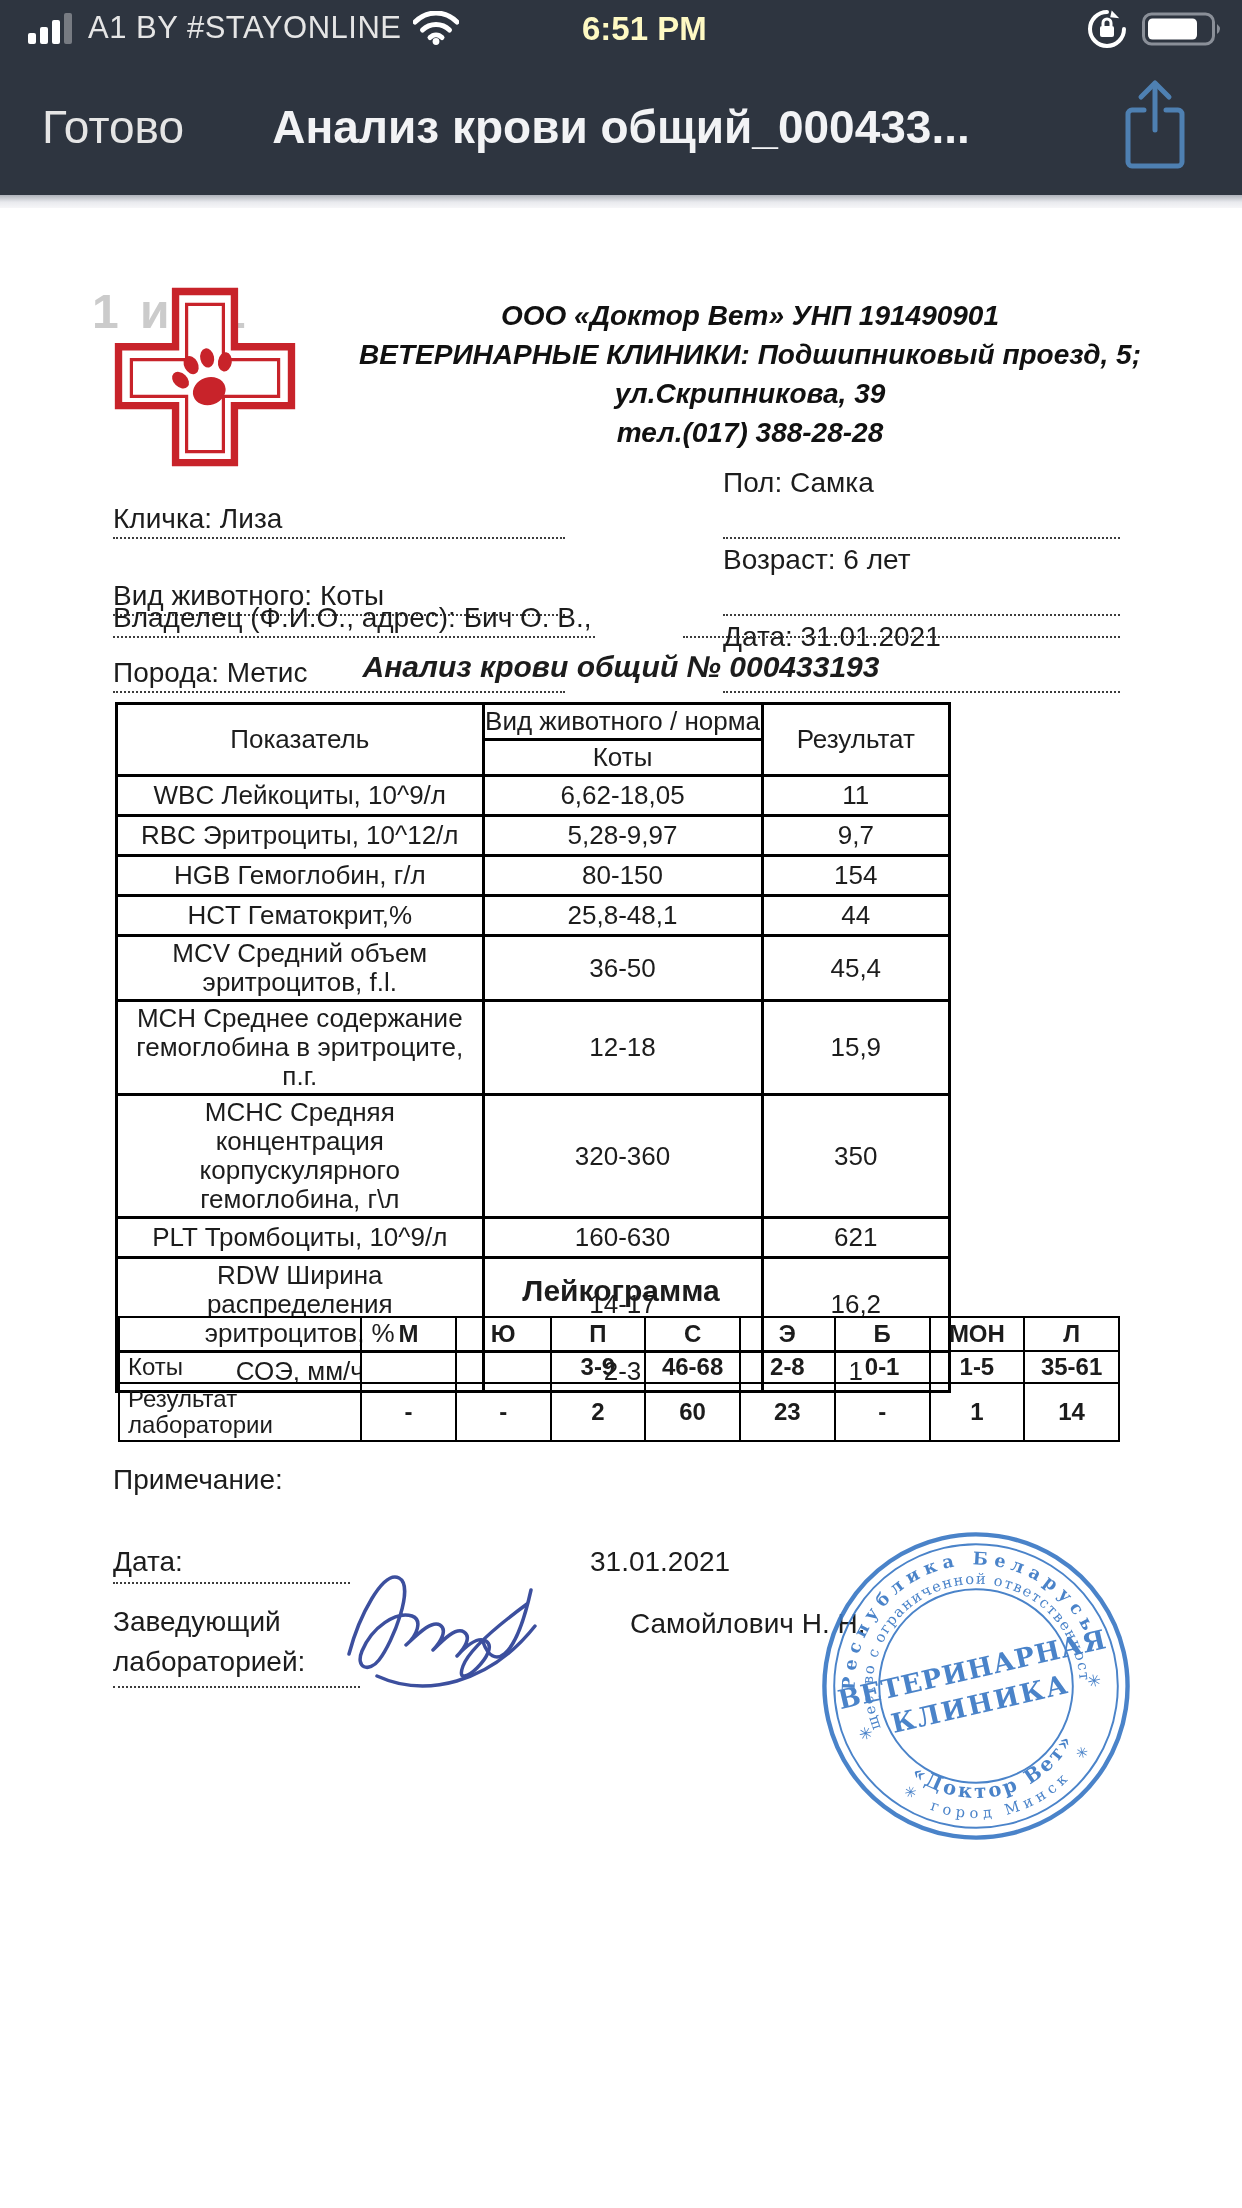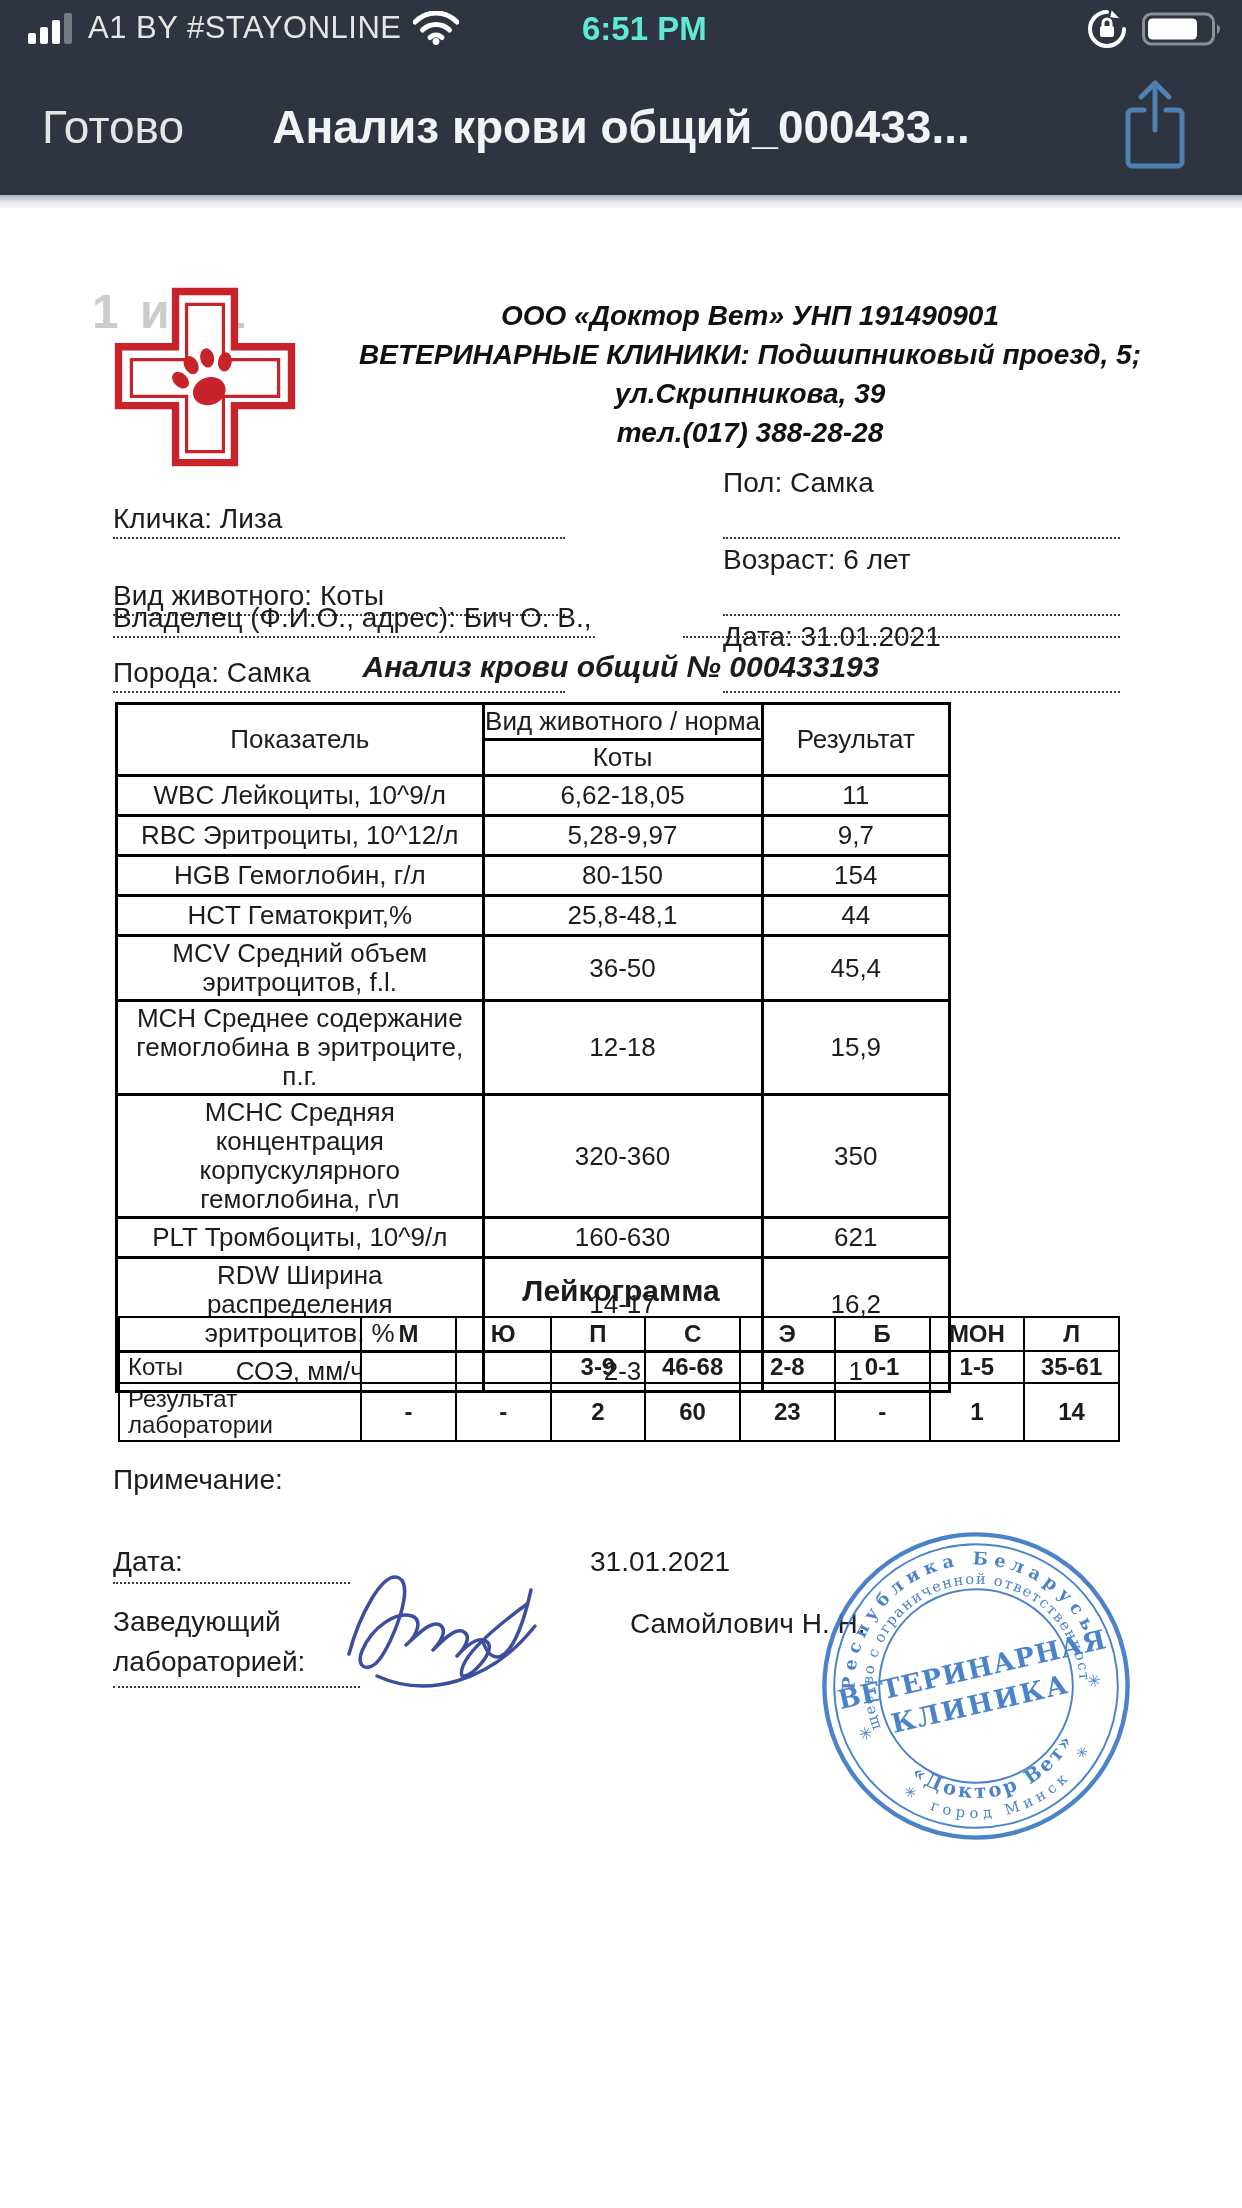--- a/index.html
+++ b/index.html
@@ -3,21 +3,21 @@
 <meta charset="utf-8">
 <style>
   * { margin:0; padding:0; box-sizing:border-box; }
   body { font-family:"Liberation Sans", sans-serif; background:#777; }
   .screen { position:relative; width:1242px; height:2208px; background:#fff; overflow:hidden; margin:0 auto; }
 
   
   .statusbar { position:absolute; top:0; left:0; width:100%; height:60px; background:#2e3540; color:#fff; z-index:5; }
   .sb-left { position:absolute; left:28px; top:10px; display:flex; align-items:center; gap:12px; }
   .sb-carrier { font-size:31px; letter-spacing:.5px; color:#e5e5e5; }
-  .sb-time { position:absolute; left:582px; top:10px; font-size:33px; font-weight:600; color:#5eead4; }
+  .sb-time { position:absolute; left:582px; top:10px; font-size:33px; font-weight:600; color:#fef9c3; }
   .sb-right { position:absolute; right:16px; top:8px; display:flex; align-items:center; gap:14px; }
 
   
   .navbar { position:absolute; top:60px; left:0; width:100%; height:135px; background:#2e3540; z-index:5; }
   .nav-done { position:absolute; left:42px; top:40px; font-size:46px; color:#e5e5e5; cursor:pointer; }
   .nav-title { position:absolute; left:0; right:0; top:40px; text-align:center; font-size:46px; font-weight:600; color:#f2f3f5; white-space:nowrap; }
   .nav-share { position:absolute; right:54px; top:18px; width:66px; height:92px; cursor:pointer; }
 
   
   .page-edge { position:absolute; top:195px; left:0; width:100%; height:13px;
@@ -157,21 +157,21 @@
     <div class="fields">
       <div class="frow">
         <div class="fcell l">Кличка: Лиза</div>
         <div class="fcell r">Пол: Самка</div>
       </div>
       <div class="frow">
         <div class="fcell l">Вид животного: Коты</div>
         <div class="fcell r">Возраст: 6 лет</div>
       </div>
       <div class="frow">
-        <div class="fcell l">Порода: Самка</div>
+        <div class="fcell l">Порода: Метис</div>
         <div class="fcell r">Дата: 31.01.2021</div>
       </div>
     </div>
 
     <div class="owner">
       <div class="fcell ol">Владелец (Ф.И.О., адрес): Бич О. В.,</div>
       <div class="fcell or"></div>
     </div>
 
     <div class="doc-title">Анализ крови общий № 000433193</div>

